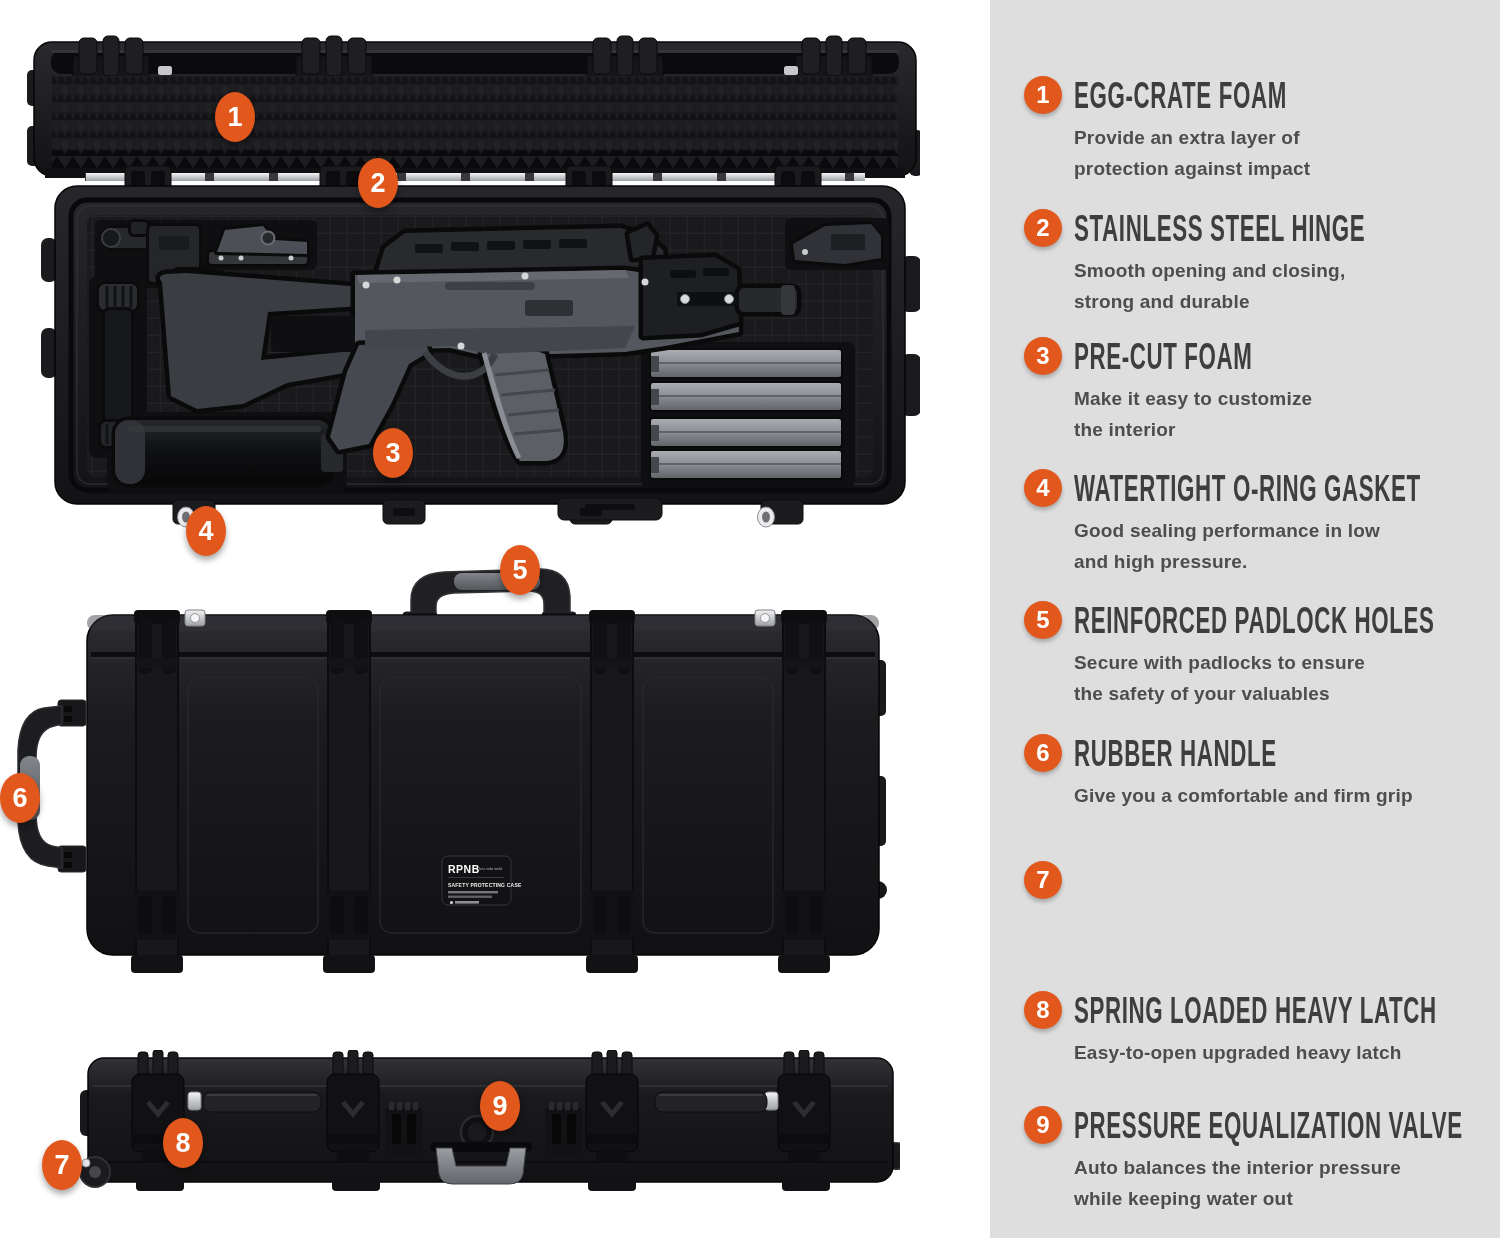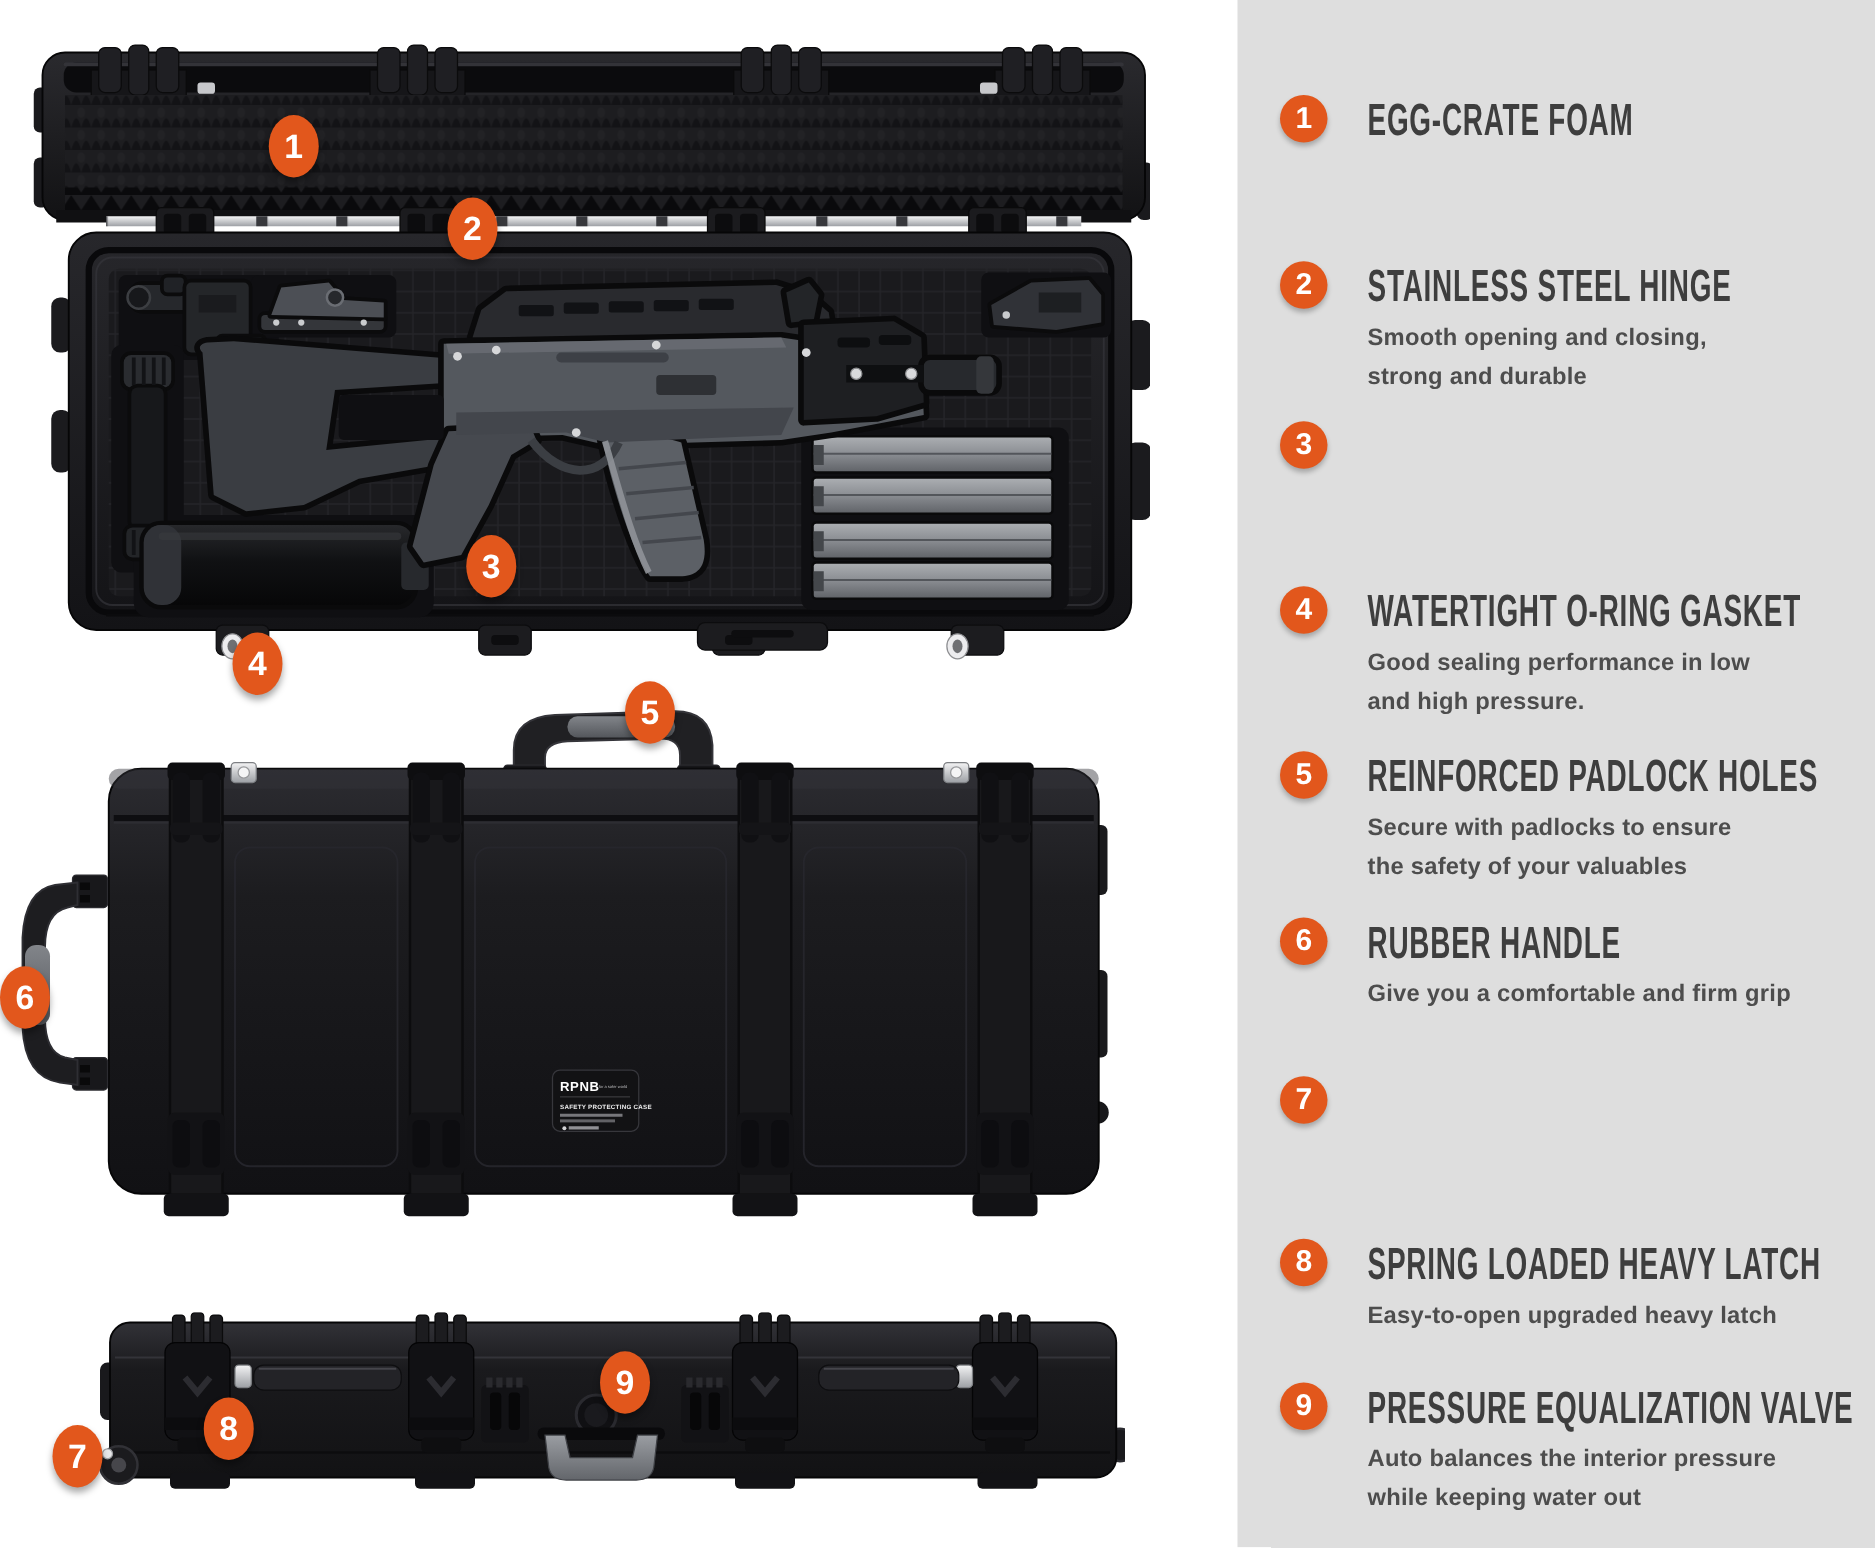--- a/index.html
+++ b/index.html
@@ -8,21 +8,21 @@
     background:#ffffff;font-family:"Liberation Sans",sans-serif;
   }
   
   .right-panel{position:absolute;left:990px;top:0;width:510px;height:1238px;background:#dedede;}
   .feature{position:absolute;left:34px;display:flex;align-items:flex-start;}
   .feature-badge{
     flex:0 0 auto;width:38px;height:38px;border-radius:50%;background:#e2571c;
     color:#ffffff;font-size:24px;font-weight:bold;line-height:38px;text-align:center;
     box-shadow:0 3px 4px rgba(0,0,0,0.25);
   }
-  .feature-text{margin-left:32px;padding-top:3px;}
+  .feature-text{margin-left:12px;padding-top:3px;}
   .feature-title{
     font-size:36px;line-height:34px;font-weight:bold;color:#3e3e3e;
     letter-spacing:1px;white-space:nowrap;display:inline-block;
     transform:scaleX(0.62);transform-origin:left top;
   }
   .feature-desc{
     margin-top:9px;font-size:19px;line-height:31px;font-weight:bold;color:#4d4d4d;
     letter-spacing:0.2px;white-space:pre-line;
   }
   
@@ -547,34 +547,41 @@
   <div class="callout" style="left:42px;top:1140px;">7</div>
   <div class="callout" style="left:163px;top:1118px;">8</div>
   <div class="callout" style="left:480px;top:1081px;">9</div>
 
   <div class="right-panel">
 
     <div class="feature" style="top:76px;">
       <div class="feature-badge">1</div>
       <div class="feature-text">
         <div class="feature-title">EGG-CRATE FOAM</div>
+        <div class="feature-desc">Provide an extra layer of
+protection against impact</div>
       </div>
     </div>
 
     <div class="feature" style="top:209px;">
       <div class="feature-badge">2</div>
       <div class="feature-text">
         <div class="feature-title">STAINLESS STEEL HINGE</div>
         <div class="feature-desc">Smooth opening and closing,
 strong and durable</div>
       </div>
     </div>
 
     <div class="feature" style="top:337px;">
       <div class="feature-badge">3</div>
+      <div class="feature-text">
+        <div class="feature-title">PRE-CUT FOAM</div>
+        <div class="feature-desc">Make it easy to customize
+the interior</div>
+      </div>
     </div>
 
     <div class="feature" style="top:469px;">
       <div class="feature-badge">4</div>
       <div class="feature-text">
         <div class="feature-title">WATERTIGHT O-RING GASKET</div>
         <div class="feature-desc">Good sealing performance in low
 and high pressure.</div>
       </div>
     </div>

